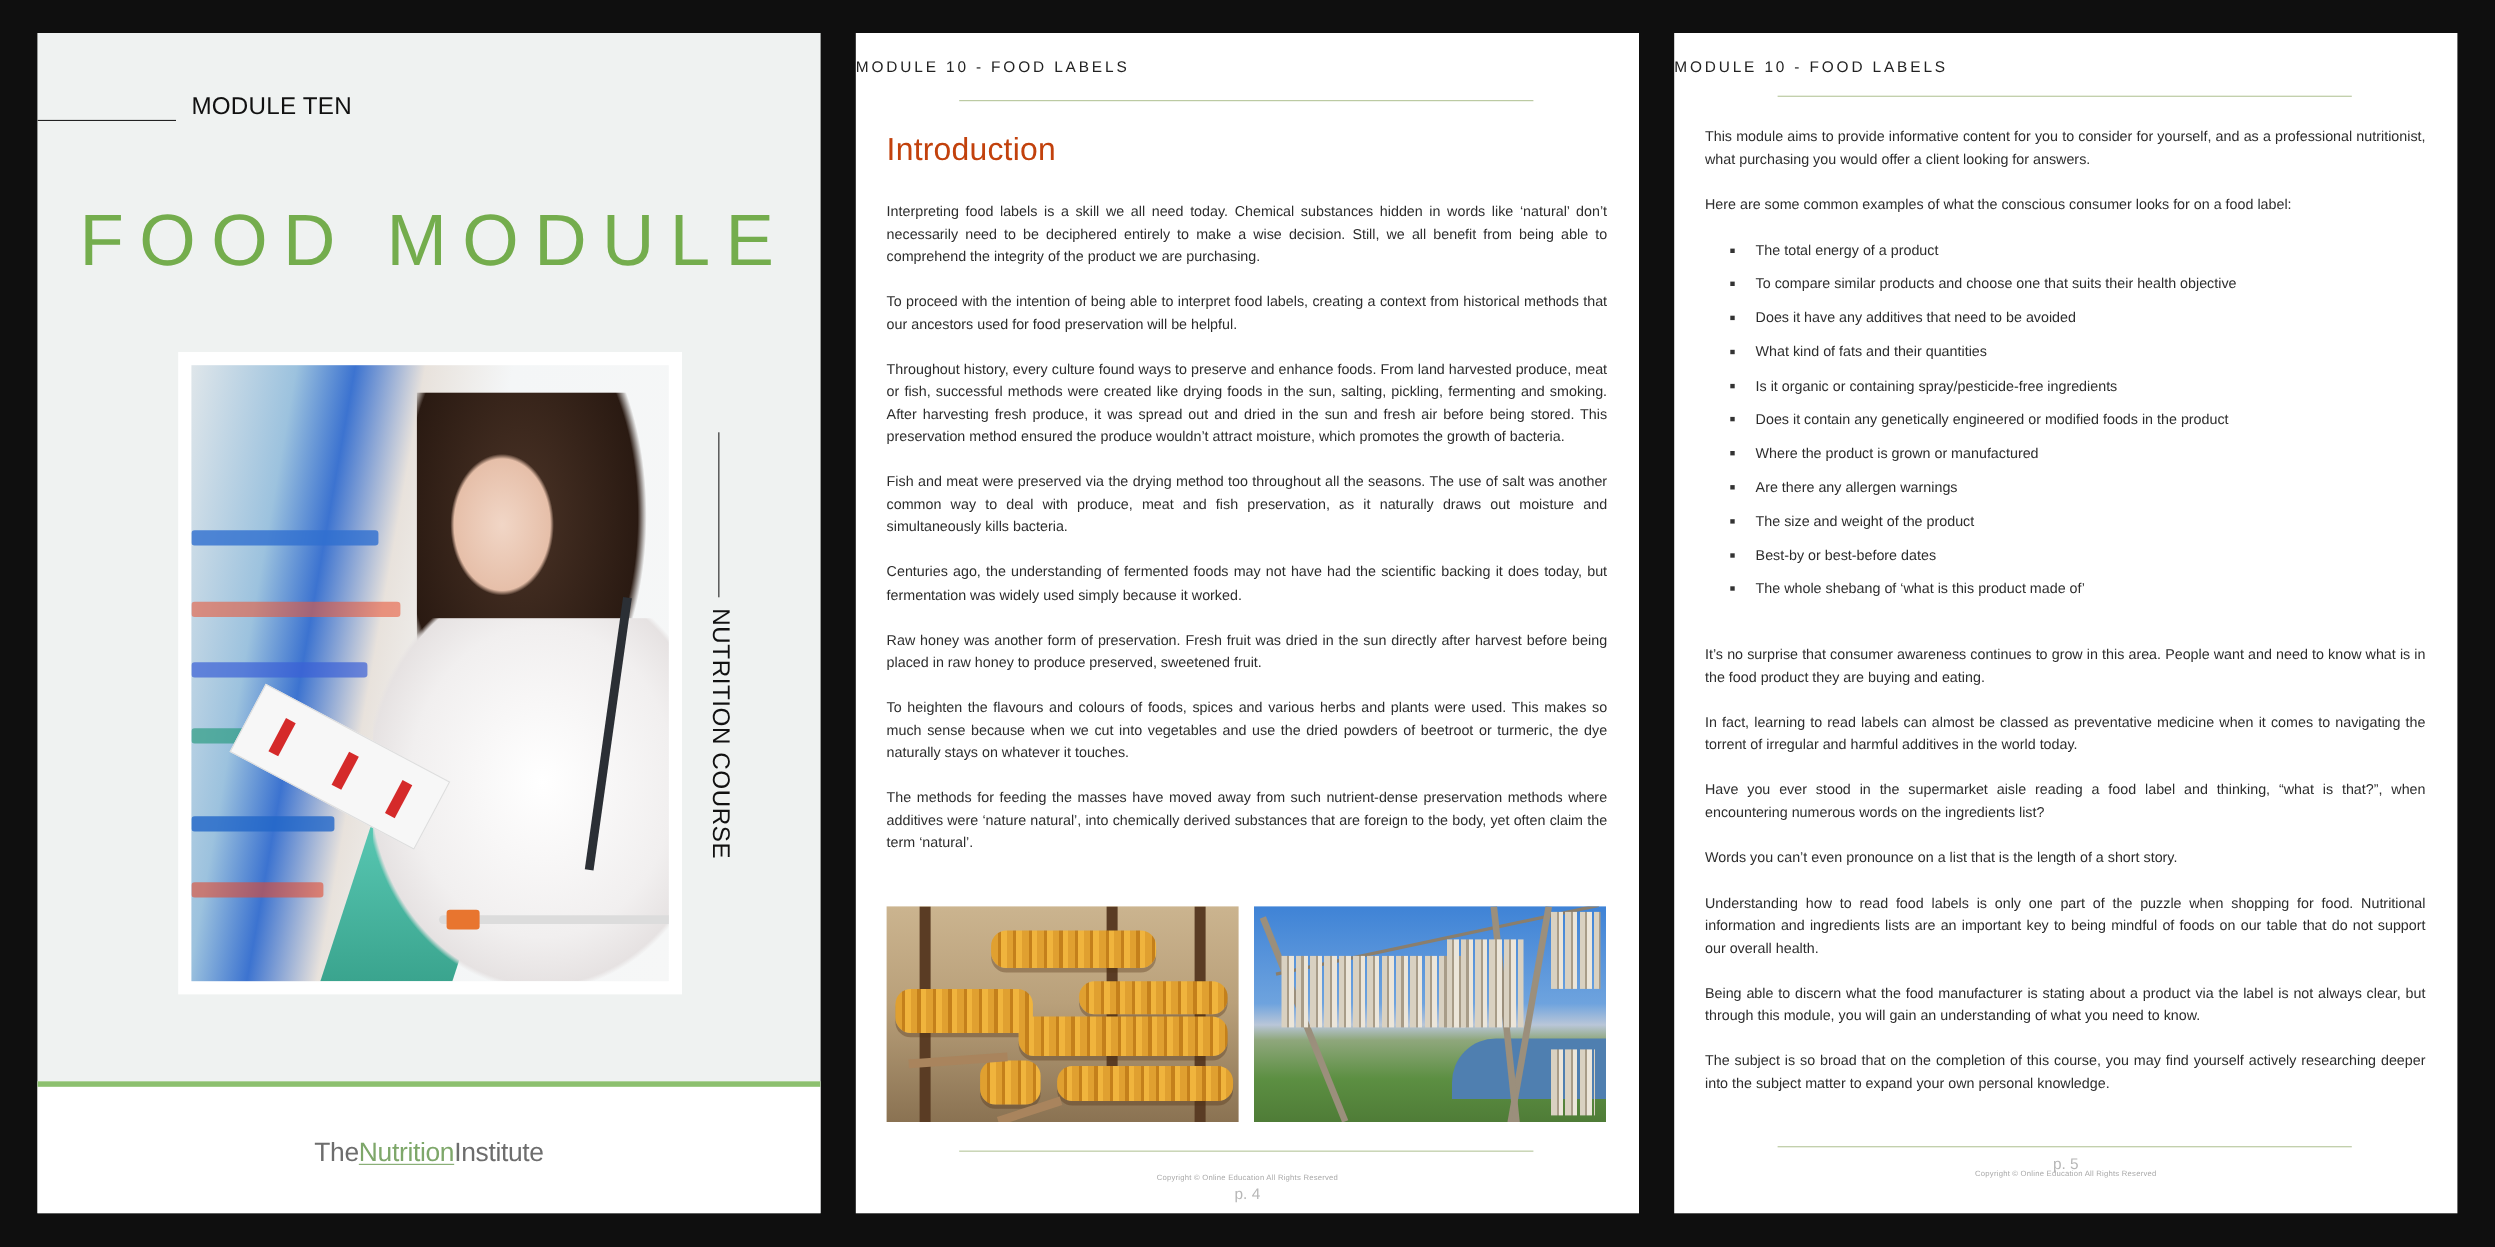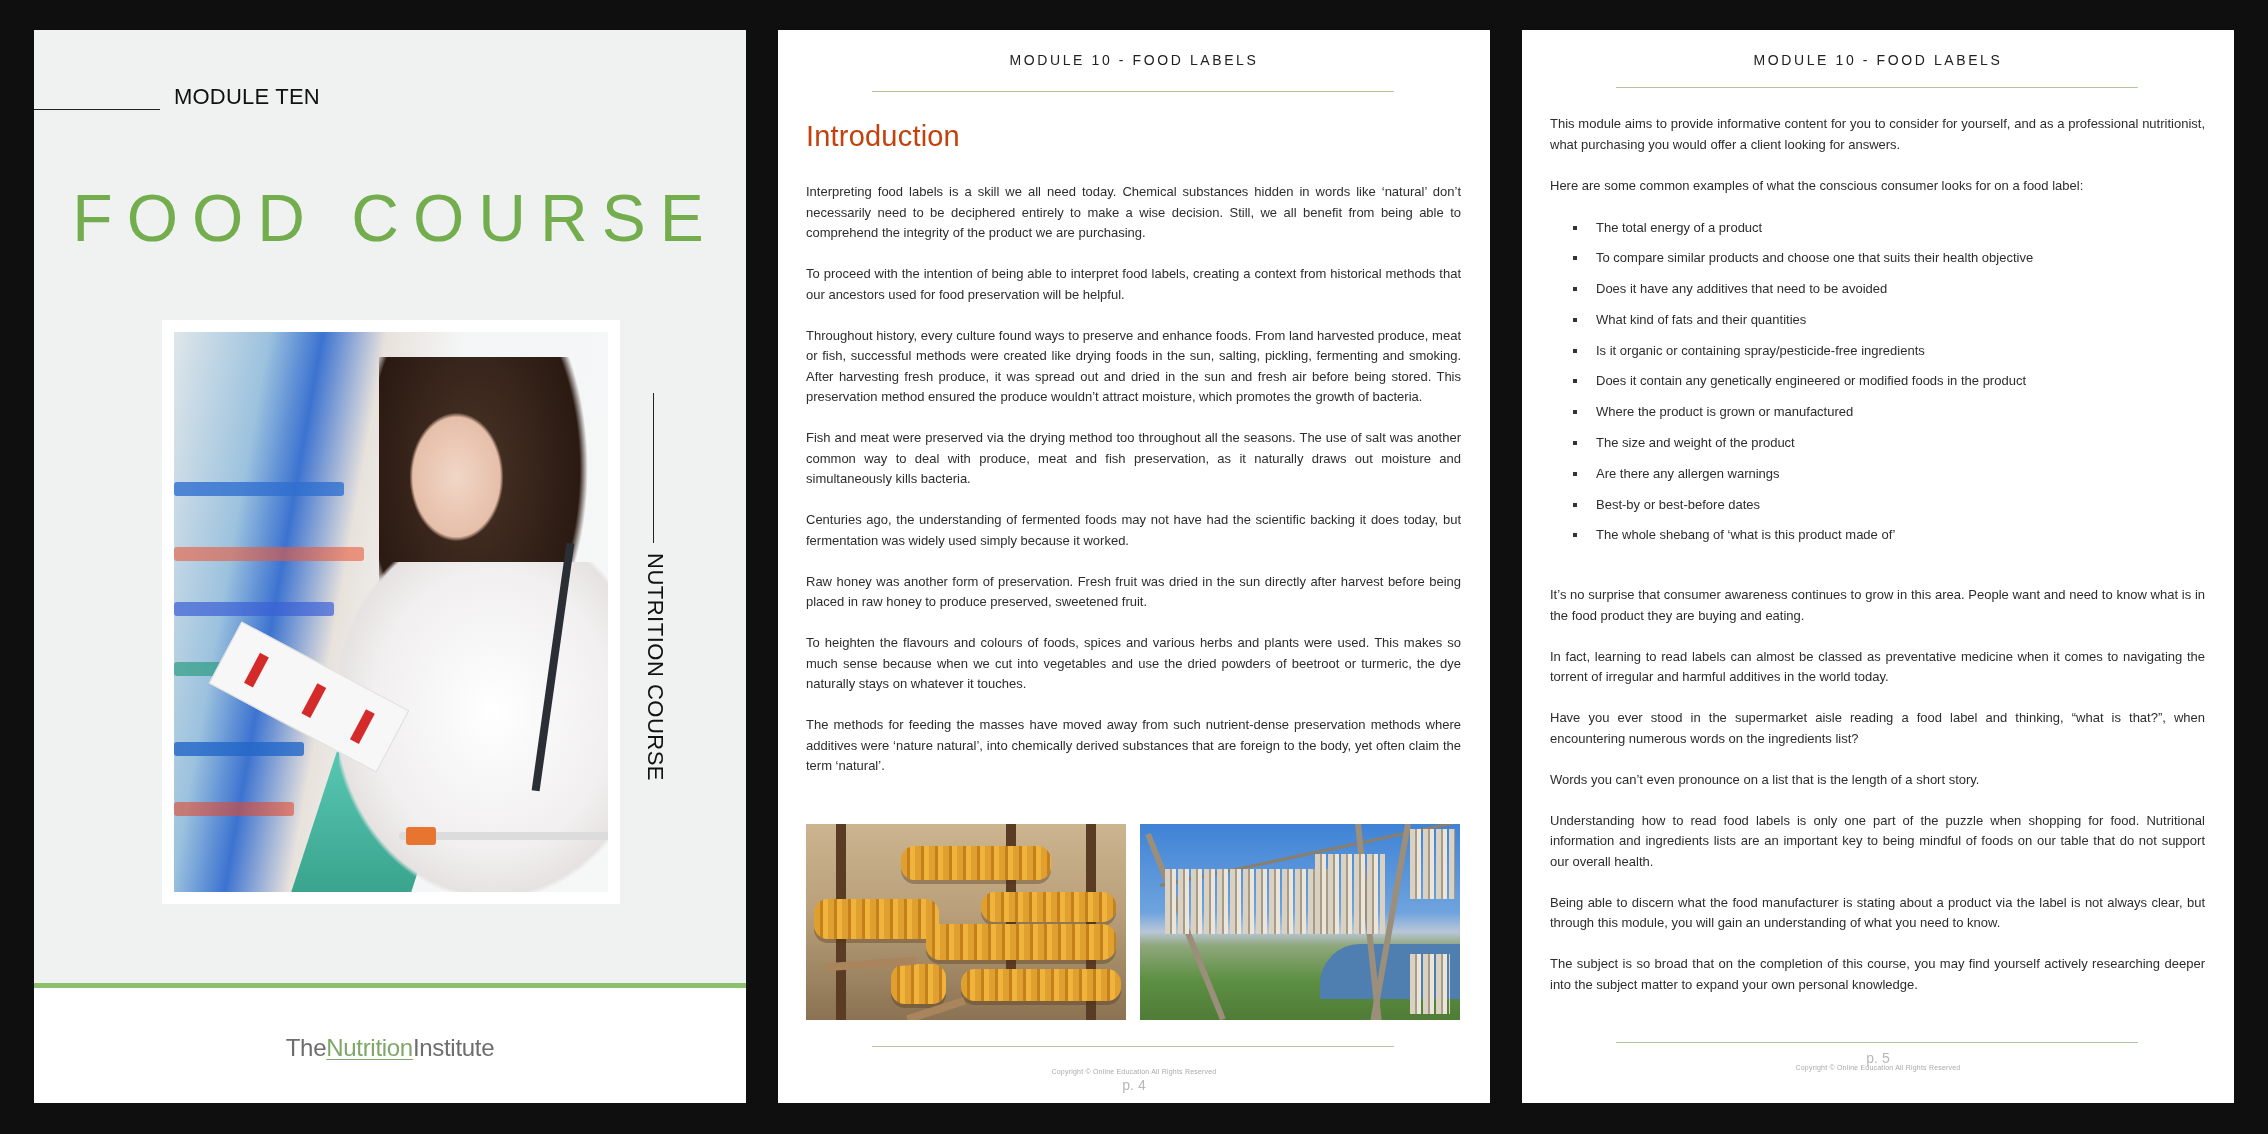--- a/index.html
+++ b/index.html
@@ -32,21 +32,21 @@
 
     .cover-vertical { position: absolute; left: 600px; top: 363px; width: 40px; height: 400px; }
     .cover-vertical-line { position: absolute; left: 19px; top: 0; width: 1px; height: 150px; background: #222; }
     .cover-vertical-text { position: absolute; left: 8px; top: 160px; writing-mode: vertical-rl; font-size: 22px; color: #111; letter-spacing: 0.5px; white-space: nowrap; }
 
     .cover-footer { position: absolute; left: 0; top: 953px; width: 712px; height: 120px; background: #ffffff; border-top: 5px solid #8cc06e; }
     .cover-logo { position: absolute; top: 46px; left: 0; width: 712px; text-align: center; font-size: 24px; color: #6d6d6d; font-weight: 300; letter-spacing: -0.3px; }
     .cover-logo .logo-green { color: #7ea76a; text-decoration: underline; text-decoration-thickness: 1px; text-underline-offset: 3px; }
 
     
-    .running-head { position: absolute; top: 22px; left: 0; width: 712px; text-align: center; font-size: 14px; letter-spacing: 2.6px; color: #222; }
+    .running-head { position: absolute; top: 22px; left: 0; width: 712px; font-size: 14px; letter-spacing: 2.6px; color: #222; }
     .head-rule { position: absolute; left: 94px; width: 522px; height: 1px; background: #b5c59a; }
     #page-4 .head-rule { top: 61px; }
     #page-5 .head-rule { top: 57px; }
 
     .content { position: absolute; left: 28px; width: 655px; font-size: 13px; line-height: 20.5px; color: #2d2d2d; }
     .content p { text-align: justify; margin-bottom: 20.5px; }
     #page-4 .content { top: 88px; }
     #page-5 .content { top: 84px; }
     .section-heading { font-size: 29px; font-weight: 300; color: #c2410c; line-height: 36px; margin-bottom: 28px; letter-spacing: 0.2px; }
 
@@ -80,21 +80,21 @@
   </style>
 </head>
 <body>
 
 <div class="page" id="page-cover">
   <div class="cover-module-row">
     <div class="cover-module-line"></div>
     <div class="cover-module-text">MODULE TEN</div>
   </div>
 
-  <div class="cover-title">FOOD COURSE</div>
+  <div class="cover-title">FOOD MODULE</div>
 
   <div class="cover-photo-frame">
     <div class="cover-photo" title="Woman reading a food label in a supermarket aisle">
       <div class="shelf" style="top:150px;width:170px;background:#2f6fd0;opacity:.8"></div>
       <div class="shelf" style="top:215px;width:190px;background:#e85a3c;opacity:.6"></div>
       <div class="shelf" style="top:270px;width:160px;background:#3a5fd6;opacity:.7"></div>
       <div class="shelf" style="top:330px;width:140px;background:#2d9c83;opacity:.7"></div>
       <div class="shelf" style="top:410px;width:130px;background:#2266c8;opacity:.8"></div>
       <div class="shelf" style="top:470px;width:120px;background:#e24a2e;opacity:.6"></div>
       <div class="aisle-floor"></div>
@@ -179,22 +179,22 @@
     <p>Here are some common examples of what the conscious consumer looks for on a food label:</p>
 
     <ul class="bullets">
       <li>The total energy of a product</li>
       <li>To compare similar products and choose one that suits their health objective</li>
       <li> Does it have any additives that need to be avoided</li>
       <li>What kind of fats and their quantities</li>
       <li>Is it organic or containing spray/pesticide-free ingredients</li>
       <li>Does it contain any genetically engineered or modified foods in the product</li>
       <li>Where the product is grown or manufactured</li>
+      <li>Are there any allergen warnings</li>
       <li>The size and weight of the product</li>
-      <li>Are there any allergen warnings</li>
       <li>Best-by or best-before dates</li>
       <li>The whole shebang of ‘what is this product made of’</li>
     </ul>
 
     <p>It’s no surprise that consumer awareness continues to grow in this area. People want and need to know what is in the food product they are buying and eating.</p>
     <p>In fact, learning to read labels can almost be classed as preventative medicine when it comes to navigating the torrent of irregular and harmful additives in the world today.</p>
     <p>Have you ever stood in the supermarket aisle reading a food label and thinking, “what is that?”, when encountering numerous words on the ingredients list?</p>
     <p>Words you can’t even pronounce on a list that is the length of a short story.</p>
     <p>Understanding how to read food labels is only one part of the puzzle when shopping for food. Nutritional information and ingredients lists are an important key to being mindful of foods on our table that do not support our overall health.</p>
     <p>Being able to discern what the food manufacturer is stating about a product via the label is not always clear, but through this module, you will gain an understanding of what you need to know.</p>

